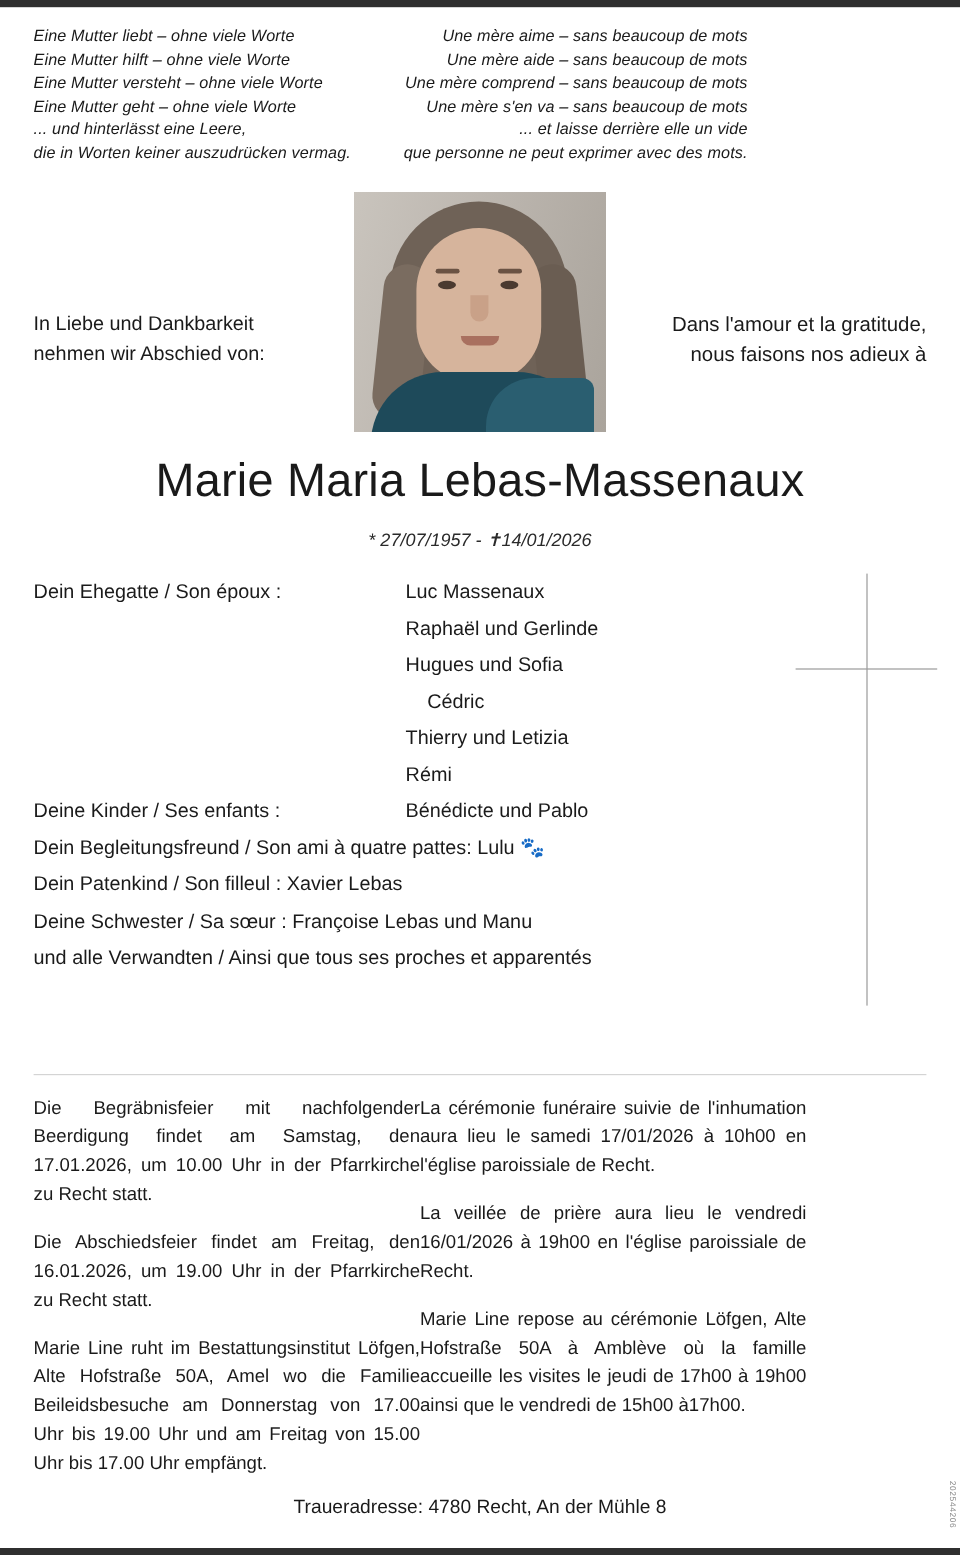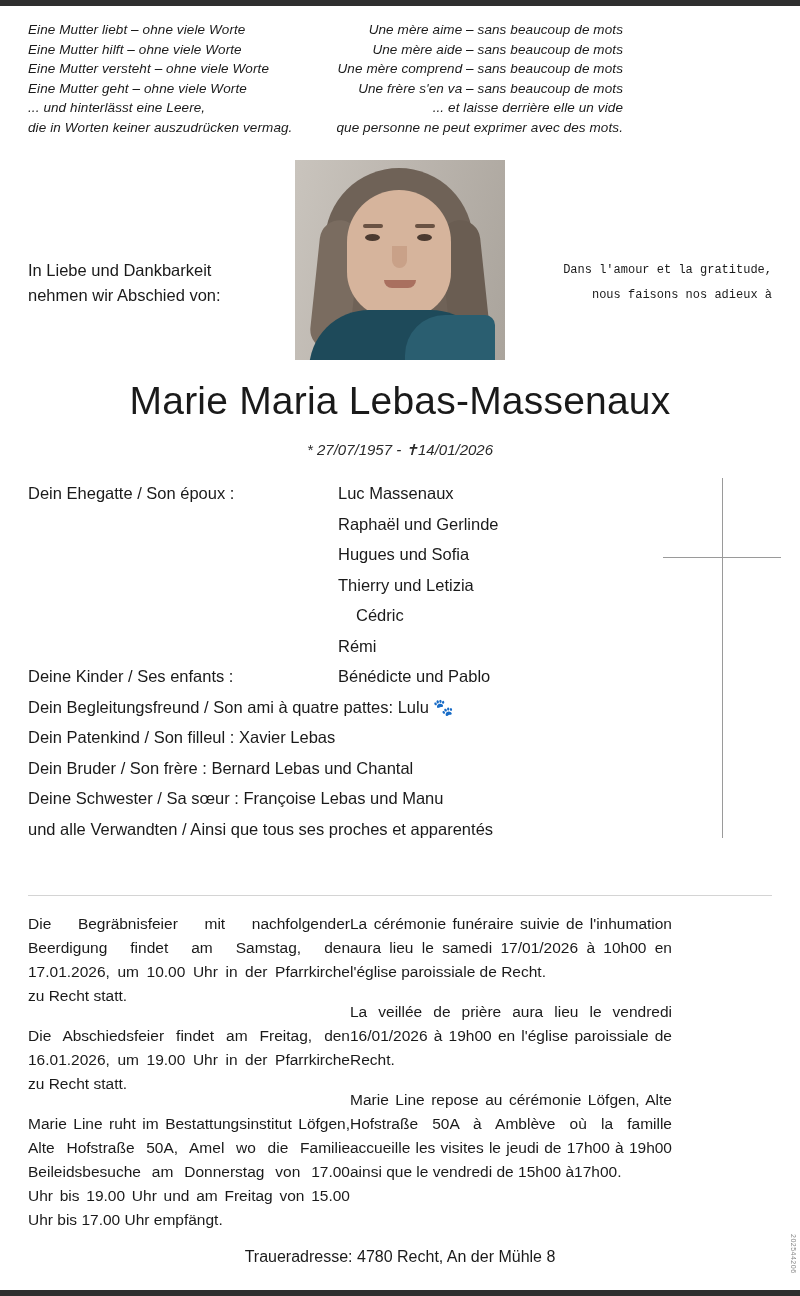--- a/index.html
+++ b/index.html
@@ -182,25 +182,24 @@
     width: 260px;
     font-size: 16.5px;
     line-height: 25px;
     color: #1a1a1a;
   }
   .intro-right {
     position: absolute;
     top: 258px;
     right: 28px;
     width: 265px;
-    font-size: 12px;
+    font-size: 17px;
     line-height: 25px;
     color: #1a1a1a;
     text-align: right;
-    font-family: Liberation Mono, monospace;
   }
 
   
   .name {
     position: absolute;
     top: 378px;
     left: 0;
     width: 800px;
     text-align: center;
     font-size: 39px;
@@ -322,21 +321,21 @@
         <div>Eine Mutter hilft – ohne viele Worte</div>
         <div>Eine Mutter versteht – ohne viele Worte</div>
         <div>Eine Mutter geht – ohne viele Worte</div>
         <div>... und hinterlässt eine Leere,</div>
         <div>die in Worten keiner auszudrücken vermag.</div>
       </div>
     <div class="poem-fr">
         <div>Une mère aime – sans beaucoup de mots</div>
         <div>Une mère aide – sans beaucoup de mots</div>
         <div>Une mère comprend – sans beaucoup de mots</div>
-        <div>Une frère s'en va – sans beaucoup de mots</div>
+        <div>Une mère s'en va – sans beaucoup de mots</div>
         <div>... et laisse derrière elle un vide</div>
         <div>que personne ne peut exprimer avec des mots.</div>
       </div>
   </div>
 
   <div class="portrait-wrap">
     <div class="portrait">
       <div class="p-bg"></div>
       <div class="p-hair"></div>
       <div class="p-hair2"></div>
@@ -374,34 +373,31 @@
         <span class="fam-label">Dein Ehegatte / Son époux :</span>
         <span class="fam-values">
           <span class="v">Luc Massenaux</span>
         </span>
       </div>
       <div class="fam-row labelcol">
         <span class="fam-label">Deine Kinder / Ses enfants :</span>
         <span class="fam-values">
           <span class="v">Raphaël und Gerlinde</span>
           <span class="v">Hugues und Sofia</span>
+          <span class="v indent">Cédric</span>
           <span class="v">Thierry und Letizia</span>
-          <span class="v indent">Cédric</span>
           <span class="v">Rémi</span>
           <span class="v">Bénédicte und Pablo</span>
         </span>
       </div>
       <div class="fam-row">
         <span class="fam-label">Dein Begleitungsfreund / Son ami à quatre pattes: Lulu 🐾</span>
       </div>
       <div class="fam-row">
         <span class="fam-label">Dein Patenkind / Son filleul : Xavier Lebas</span>
-      </div>
-      <div class="fam-row">
-        <span class="fam-label">Dein Bruder / Son frère : Bernard Lebas und Chantal</span>
       </div>
       <div class="fam-row">
         <span class="fam-label">Deine Schwester / Sa sœur : Françoise Lebas und Manu</span>
       </div>
       <div class="fam-row">
         <span class="fam-label">und alle Verwandten / Ainsi que tous ses proches et apparentés</span>
       </div>
     </div>
 
   <div class="divider"></div>

